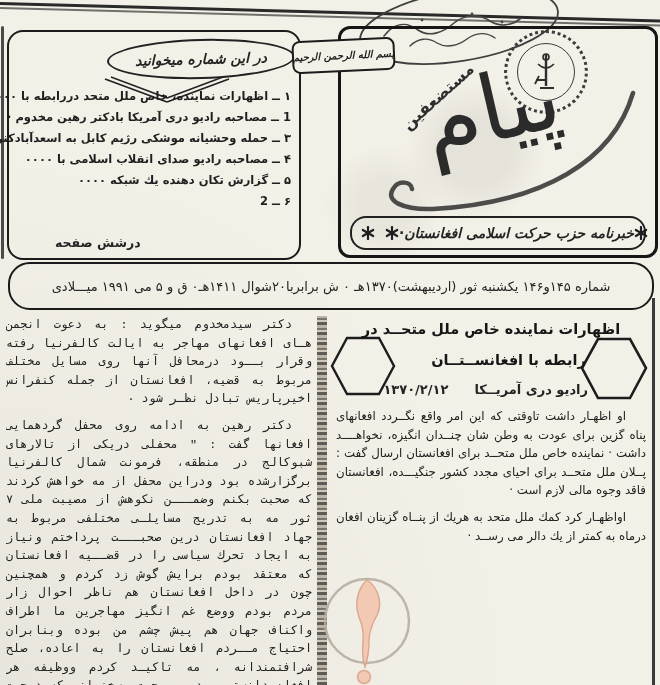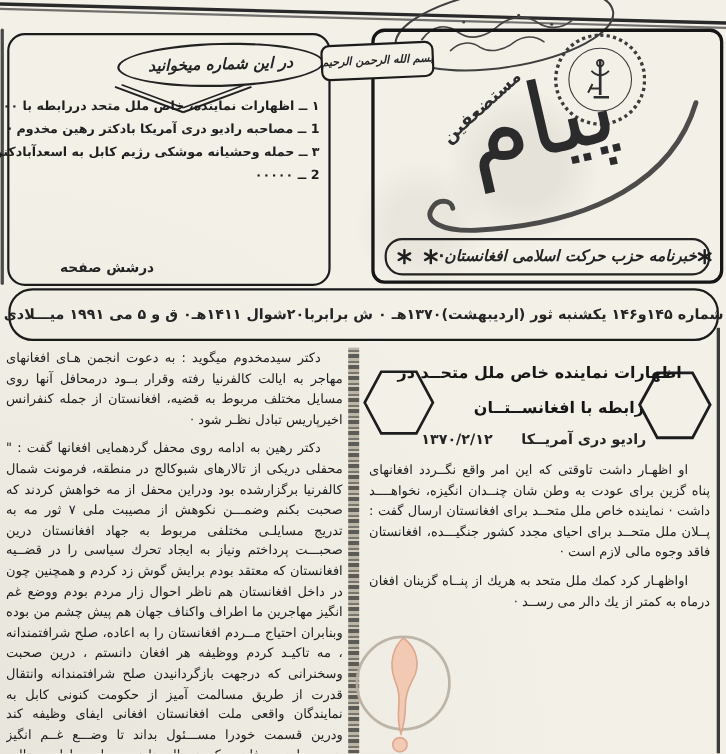--- a/index.html
+++ b/index.html
@@ -57,33 +57,33 @@
   .mh-subbar{position:absolute;left:9px;right:9px;bottom:5px;height:30px;
     border:2px solid #222;border-radius:16px;
     display:flex;align-items:center;justify-content:space-between;padding:0 9px;direction:ltr;}
   .star-group{display:flex;gap:10px;align-items:center;}
   .mh-subtitle{font-size:14px;font-weight:bold;font-style:italic;white-space:nowrap;direction:rtl;}
   .sub-dot{font-size:14px;font-weight:bold;}
   
   .dateline{position:absolute;left:8px;top:262px;width:642px;height:44px;
     border:2.5px solid #1a1a1a;border-radius:22px;
     display:flex;align-items:center;justify-content:center;
-    font-size:13px;font-weight:bold;white-space:nowrap;direction:rtl;}
+    font-size:13px;font-weight:normal;white-space:nowrap;direction:rtl;}
   
   .divider{position:absolute;left:317px;top:316px;width:10px;height:369px;
     background:repeating-linear-gradient(0deg,#504e49 0 3px,#ccc5b6 3px 5px,#6e6a61 5px 7px,#b7b0a1 7px 10px);
     opacity:.92;}
   .edge-right{position:absolute;left:652px;top:298px;width:2.5px;height:387px;background:#3b3b3b;}
   .watermark{position:absolute;left:318px;top:574px;}
   .col{position:absolute;direction:rtl;text-align:justify;overflow:hidden;}
   .col p{margin:0 0 8px 0;font-size:11.8px;line-height:18.6px;text-indent:20px;color:#212121;}
-  .col-left{left:6px;top:316px;width:306px;height:369px;}
+  .col-left{left:6px;top:316px;width:306px;height:369px;font-family:Liberation Mono, monospace;}
   .col-right{left:336px;top:318px;width:310px;height:367px;}
   .headline{text-align:center;font-weight:bold;font-size:14.5px;line-height:16px;color:#161616;}
-  .headline.l1{margin-top:14px;}
+  .headline.l1{margin-top:3px;}
   .headline.l2{margin-top:15px;margin-left:35px;}
   .byline{display:flex;direction:rtl;gap:26px;padding-right:58px;margin-top:14px;margin-bottom:10px;
     font-size:13px;font-weight:bold;}
   .hex{position:absolute;}
 </style>
 </head>
 <body>
 
 <div class="page">
 
@@ -105,21 +105,23 @@
       <span>در این شماره میخوانید</span>
     </div>
     <svg class="toc-arrow" width="132" height="30" viewBox="0 0 132 30">
       <path d="M4,3 L66,26 M128,3 L66,26" fill="none" stroke="#222" stroke-width="1.8"></path>
       <path d="M10,1 L66,22 M122,1 L66,22" fill="none" stroke="#222" stroke-width="1.4"></path>
     </svg>
     <div class="toc-list">
       <div class="toc-item">۱ ــ اظهارات نماینده، خاص ملل متحد دررابطه با ۰۰۰۰</div>
       <div class="toc-item">1 ــ مصاحبه رادیو دری آمریکا بادکتر رهین مخدوم ·</div>
       <div class="toc-item">۳ ــ حمله وحشیانه موشکی رژیم کابل به اسعدآبادکنرو۰۰</div>
-      <div class="toc-item">2 ــ ۰۰۰۰۰</div>
+      <div class="toc-item">۴ ــ مصاحبه رادیو صدای انقلاب اسلامی با ۰۰۰۰</div>
+      <div class="toc-item">۵ ــ گزارش تکان دهنده یك شبکه ۰۰۰۰</div>
+      <div class="toc-item">۶ ــ 2</div>
     </div>
     <div class="toc-footer">درشش صفحه</div>
   </div>
 
   <div class="masthead">
     <div class="seal">
       <div class="seal-inner">
         <svg width="40" height="44" viewBox="0 0 40 44">
           <line x1="20" y1="4" x2="20" y2="36" stroke="#2e2e2e" stroke-width="2.4"></line>
           <circle cx="20" cy="7" r="3" fill="none" stroke="#2e2e2e" stroke-width="1.6"></circle>

